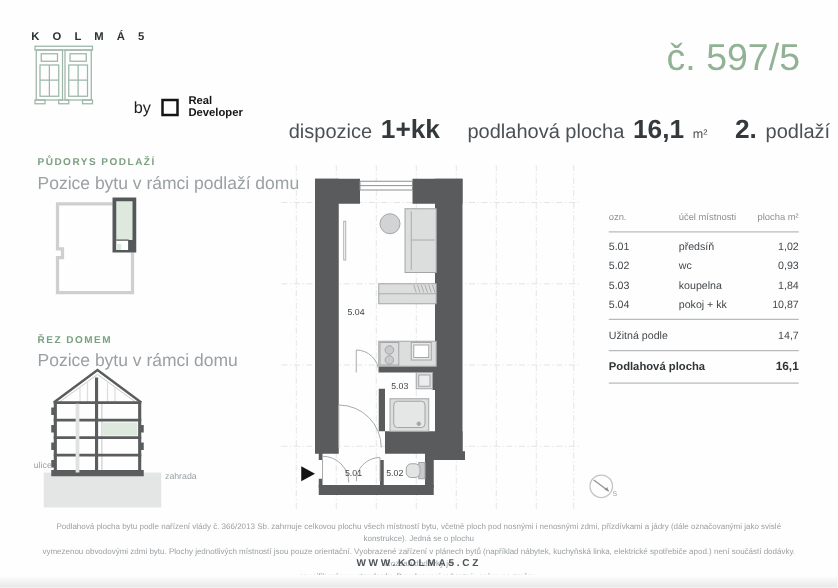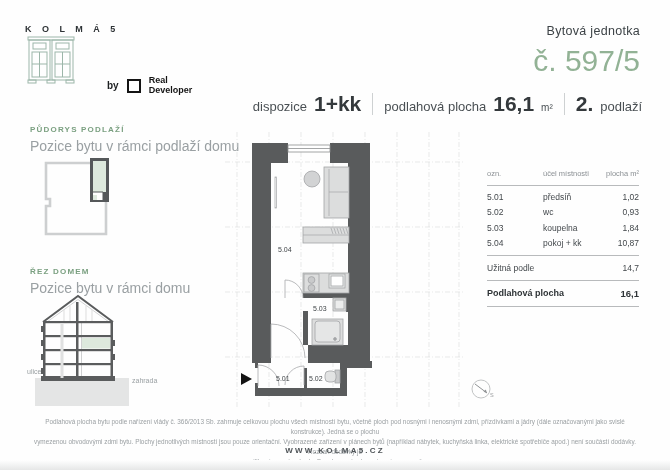--- a/index.html
+++ b/index.html
@@ -5,32 +5,32 @@
   * { margin:0; padding:0; box-sizing:border-box; }
   html,body { width:670px; height:470px; }
   body { font-family:"Liberation Sans", sans-serif; background:#ffffff; position:relative; overflow:hidden; color:#3c4246; }
   .page { position:absolute; inset:0; background:#fefefe; }
 
   
   .brand { position:absolute; left:25px; top:24px; }
   .brand-title { font-size:9px; font-weight:bold; letter-spacing:4px; color:#2e3336; }
   .brand-building { position:absolute; left:2px; top:12px; }
   .by-row { position:absolute; left:82px; top:52px; display:flex; align-items:center; gap:8px; }
-  .by-label { font-size:10px; font-weight:bold; color:#1c1f21; }
+  .by-label { font-size:13px; font-weight:normal; color:#1c1f21; }
   .rl-square { width:14px; height:14px; border:2.5px solid #141414; }
   .rl-name { font-size:9px; font-weight:bold; color:#141414; line-height:1.1; }
 
   
   .unit-block { position:absolute; right:30px; top:24px; text-align:right; }
   .unit-label { font-size:12.5px; color:#3c4246; letter-spacing:.3px; }
   .unit-number { font-size:30px; color:#92b295; margin-top:6px;margin-left:44px; }
 
   
   .spec-bar { position:absolute; left:235px; top:92px; width:425px; display:flex; justify-content:center; align-items:baseline; gap:11px; }
-  .spec-label { font-size:13px; color:#4a5054; }
+  .spec-label { font-size:16px; color:#4a5054; }
   .spec-value { font-size:21px; font-weight:bold; color:#34393c; }
   .spec-unit { font-size:10px; color:#4a5054; }
   .spec-group { display:flex; align-items:baseline; gap:7px; white-space:nowrap; }
   .spec-sep { width:1px; height:22px; background:#ced1d2; align-self:center; }
 
   
   .side-head { font-size:8px; font-weight:bold; letter-spacing:1.2px; color:#7ba081; }
   .side-sub { font-size:14px; color:#9aa0a3; margin-top:4px;text-align:center; }
   .sec1 { position:absolute; left:30px; top:125px; }
   .sec2 { position:absolute; left:30px; top:267px; }
@@ -86,21 +86,20 @@
       <span class="by-label">by</span>
       <span class="rl-square"></span>
       <span class="rl-name">
         <span>Real</span><br>
         <span>Developer</span>
       </span>
     </div>
   </div>
 
   <div class="unit-block">
-    <div class="unit-label">Bytová jednotka</div>
     <div class="unit-number">č. 597/5</div>
   </div>
 
   <div class="spec-bar">
     <div class="spec-group">
       <span class="spec-label">dispozice</span>
       <span class="spec-value">1+kk</span>
     </div>
     <div class="spec-sep"></div>
     <div class="spec-group">

